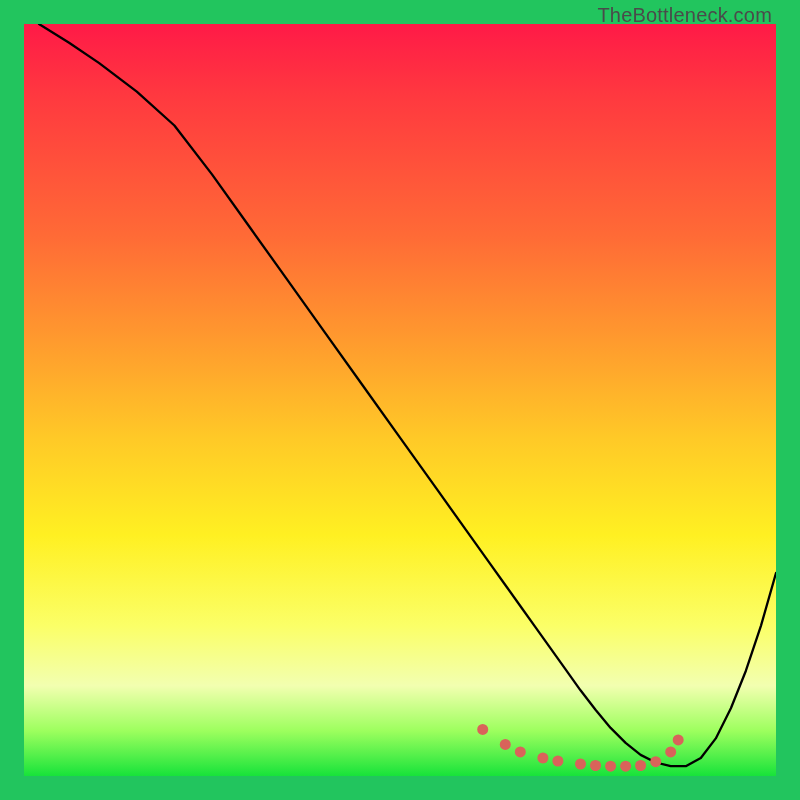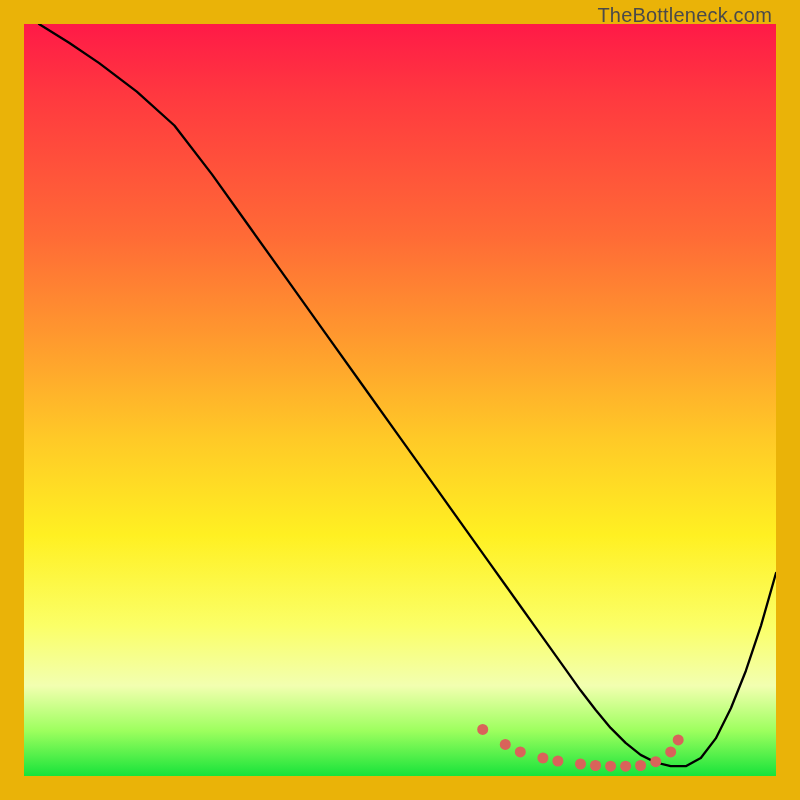--- a/index.html
+++ b/index.html
@@ -10,21 +10,21 @@
     background: #000;
     overflow: hidden;
     font-family: Arial, Helvetica, sans-serif;
   }
   .frame {
     position: absolute;
     left: 0;
     top: 0;
     width: 800px;
     height: 800px;
-    background: #eab308;
+    background: #22c55e;
   }
   .plot {
     position: absolute;
     left: 24px;
     top: 24px;
     width: 752px;
     height: 752px;
     
     background: linear-gradient(
       to bottom,

